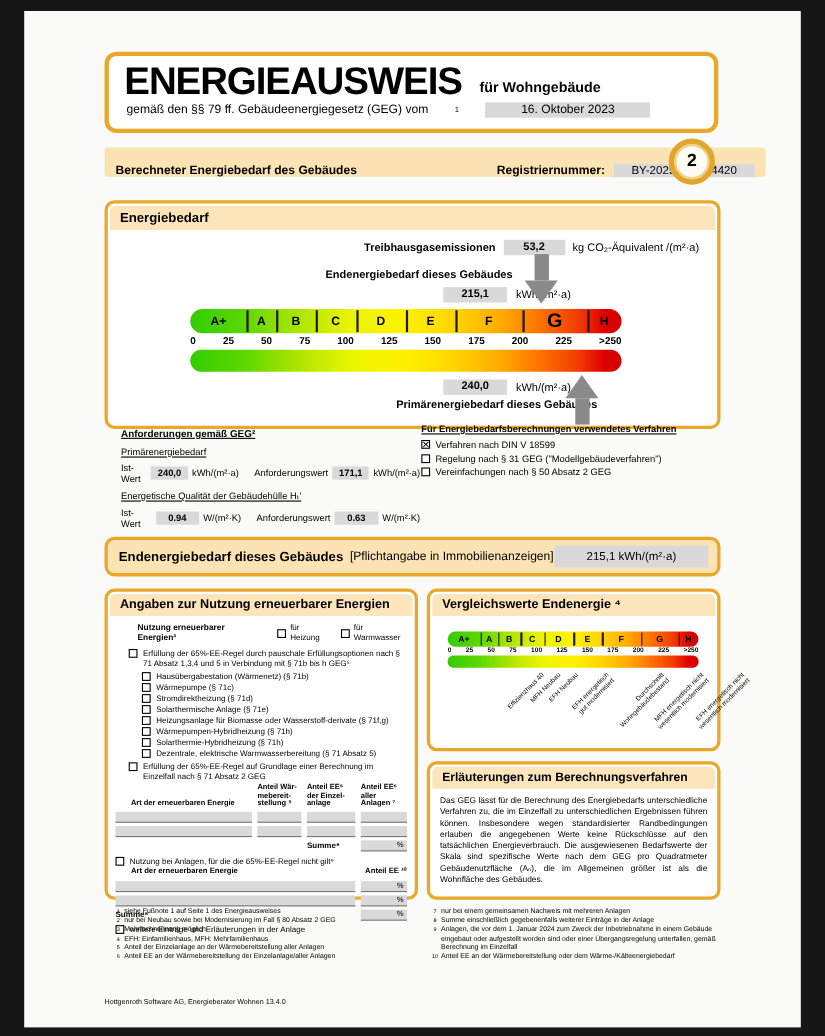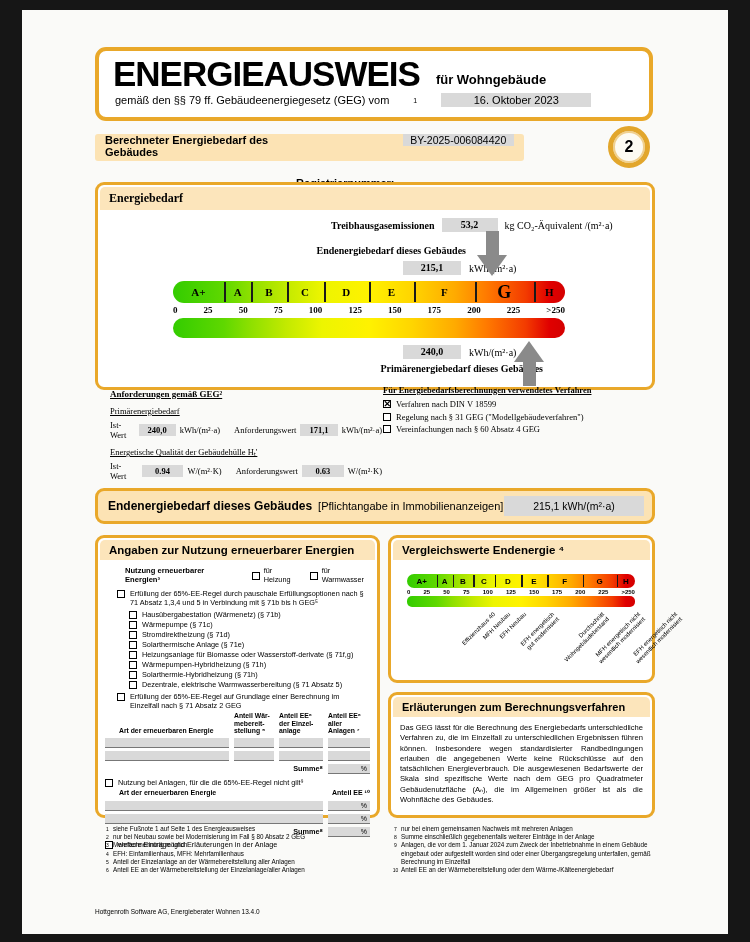--- a/index.html
+++ b/index.html
@@ -14,28 +14,28 @@
   .titlebox { position:absolute; left:73px; top:37px; width:558px; height:74px; border:4px solid #E9A82A; border-radius:11px; background:#fff; padding:5px 14px 6px 14px; }
   .titlerow { display:flex; align-items:flex-end; gap:16px; }
   .bigtitle { font-size:35px; font-weight:bold; letter-spacing:-1px; line-height:36px; }
   .subtitle { font-size:13px; font-weight:bold; padding-bottom:5px; }
   .lawrow { display:flex; align-items:center; gap:24px; font-size:11px; margin-top:1px; padding-left:2px; }
   .sup { vertical-align:super; font-size:7px; }
   .graybox { background:#D9D9D9; text-align:center; }
   .datebox { width:150px; font-size:11px; padding:1px 0; }
 
   
-  .band { position:absolute; left:73px; top:124px; width:429px; height:27px; background:#FCE3B4; border-radius:3px; display:flex; align-items:flex-start; padding:0 10px; font-size:11px; }
+  .band { position:absolute; left:73px; top:124px; width:601px; height:27px; background:#FCE3B4; border-radius:3px; display:flex; align-items:flex-end; padding:0 10px; font-size:11px; }
   .band .t { font-weight:bold; }
   .band .reg { font-weight:bold; margin-left:auto;margin-top:43px; }
   .regbox { width:128px; font-size:10.5px; margin-left:8px; padding:0 0; }
   .pagecircle { position:absolute; left:586px; top:116px; width:42px; height:42px; border-radius:50%; background:#FDFBF2; border:5px solid #E2A62C; box-shadow: inset 0 0 0 2px #F0D08E; display:flex; align-items:center; justify-content:center; font-weight:bold; font-size:16px; }
 
   
-  .eb { left:73px; top:172px; width:560px; height:208px;font-family:Liberation Serif, serif; }
+  .eb { left:73px; top:172px; width:560px; height:208px; }
   .row { display:flex; align-items:center; }
   .vbox { height:14px; line-height:14px; font-weight:bold; font-size:10px; }
   .lbl-b { font-weight:bold; font-size:10px; }
   .unit { font-size:10px; }
 
   .ghg-row { position:absolute; left:233px; top:33px; gap:7px; }
   .end-label { position:absolute; left:0; top:60px; width:368px; text-align:right; }
   .end-valrow { position:absolute; left:305px; top:76px; gap:8px; }
   .prim-valrow { position:absolute; left:305px; top:160px; gap:8px; }
   .prim-label { position:absolute; left:160px; top:178px; width:285px; text-align:right; }
@@ -82,21 +82,21 @@
   .introrow .grp { display:flex; align-items:center; gap:4px; margin-left:12px; }
   .bold { font-weight:bold; }
   .ind1 { margin-left:12px; }
   .ind2 { margin-left:24px; }
   .opt .cbrow { margin-bottom:1px; }
   .tbl1 { display:grid; grid-template-columns:1fr 40px 44px 42px; column-gap:5px; margin-top:2px; }
   .tbl1 .hdr { font-weight:bold; font-size:6.8px; white-space:pre-line; align-self:end; line-height:1.1; }
   .tbl1 .hdr.c1 { padding-left:14px; }
   .field { background:#D9D9D9; height:10px; border-bottom:1px solid #777; margin-top:3px; }
   .field.pct { text-align:right; padding-right:3px; font-size:7px; line-height:10px; }
-  .summe-lbl { font-weight:bold; font-size:7.3px; text-align:right; align-self:center; margin-top:3px; }
+  .summe-lbl { font-weight:bold; font-size:7.3px; align-self:center; margin-top:3px; }
   .tbl2 { display:grid; grid-template-columns:1fr 42px; column-gap:5px; margin-top:1px; }
   .tbl2 .hdr { font-weight:bold; font-size:7px; }
   .tbl2 .hdr.c1 { padding-left:14px; }
   .tbl2 .hdr.c2 { text-align:right; }
 
   
   .cmp { left:366px; top:525px; width:267px; height:148px; }
   .cmp .section-head { font-size:11.5px; }
   .mini { position:absolute; left:16px; top:36px; width:228px; }
   .mini-letters { position:relative; height:14px; border-radius:7px; }
@@ -248,21 +248,21 @@
             <span>Verfahren nach DIN V 18599</span>
           </div>
 
           <div class="cbrow">
             <span class="cb"></span>
             <span>Regelung nach § 31 GEG ("Modellgebäudeverfahren")</span>
           </div>
 
           <div class="cbrow">
             <span class="cb"></span>
-            <span>Vereinfachungen nach § 60 Absatz 4 GEG</span>
+            <span>Vereinfachungen nach § 50 Absatz 2 GEG</span>
           </div>
         </div>
     </div>
   </div>
 
   <div class="banner">
     <span class="bl">Endenergiebedarf dieses Gebäudes</span>
     <span class="note">[Pflichtangabe in Immobilienanzeigen]</span>
     <span class="graybox val">215,1 kWh/(m²·a)</span>
   </div>

